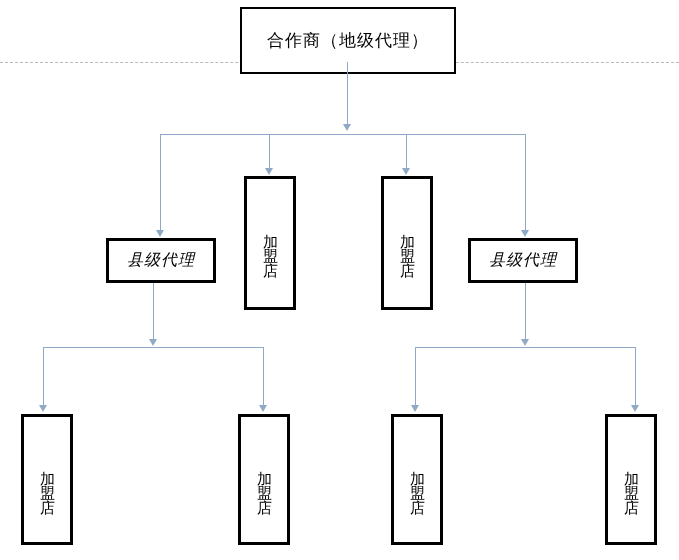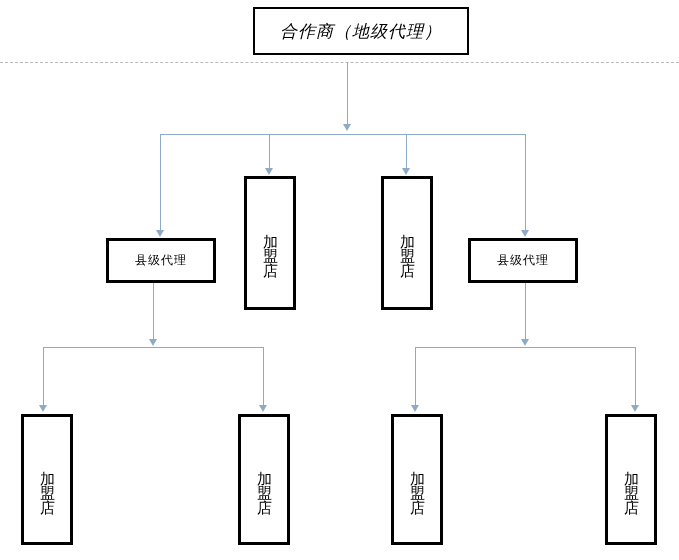--- a/index.html
+++ b/index.html
@@ -58,43 +58,44 @@
     justify-content: center;
     color: #000000;
   }
   .node-root {
     border: 2px solid #000000;
     font-size: 17px;
     letter-spacing: 1px;
   }
   .node-agent {
     border: 3.5px solid #000000;
-    font-size: 12px;
+    font-size: 16px;
     letter-spacing: 1px;
+    font-style: italic;
   }
   .node-store {
     border: 3.5px solid #000000;
     font-size: 15px;
   }
   .node-store .vlabel {
     writing-mode: vertical-rl;
     text-orientation: upright;
     letter-spacing: 14px;
     line-height: 1;
     text-indent: 0;
   }
 </style>
 </head>
 <body>
 
 <div id="canvas">
 
   <div class="page-divider" style="top:62px;"></div>
 
-  <div class="node node-root" style="left:253px; top:7px; width:216px; height:48px;font-style:italic;">
+  <div class="node node-root" style="left:240px; top:7px; width:216px; height:67px;">
     <span>合作商（地级代理）</span>
   </div>
 
   <div class="conn-v" style="left:347px; top:62px; height:65px;"></div>
   <div class="arrow-down" style="left:343px; top:124px;"></div>
 
   <div class="conn-h" style="left:160px; top:134px; width:365px;"></div>
 
   <div class="conn-v" style="left:160px; top:134px; height:97px;"></div>
   <div class="arrow-down" style="left:156px; top:230px;"></div>

